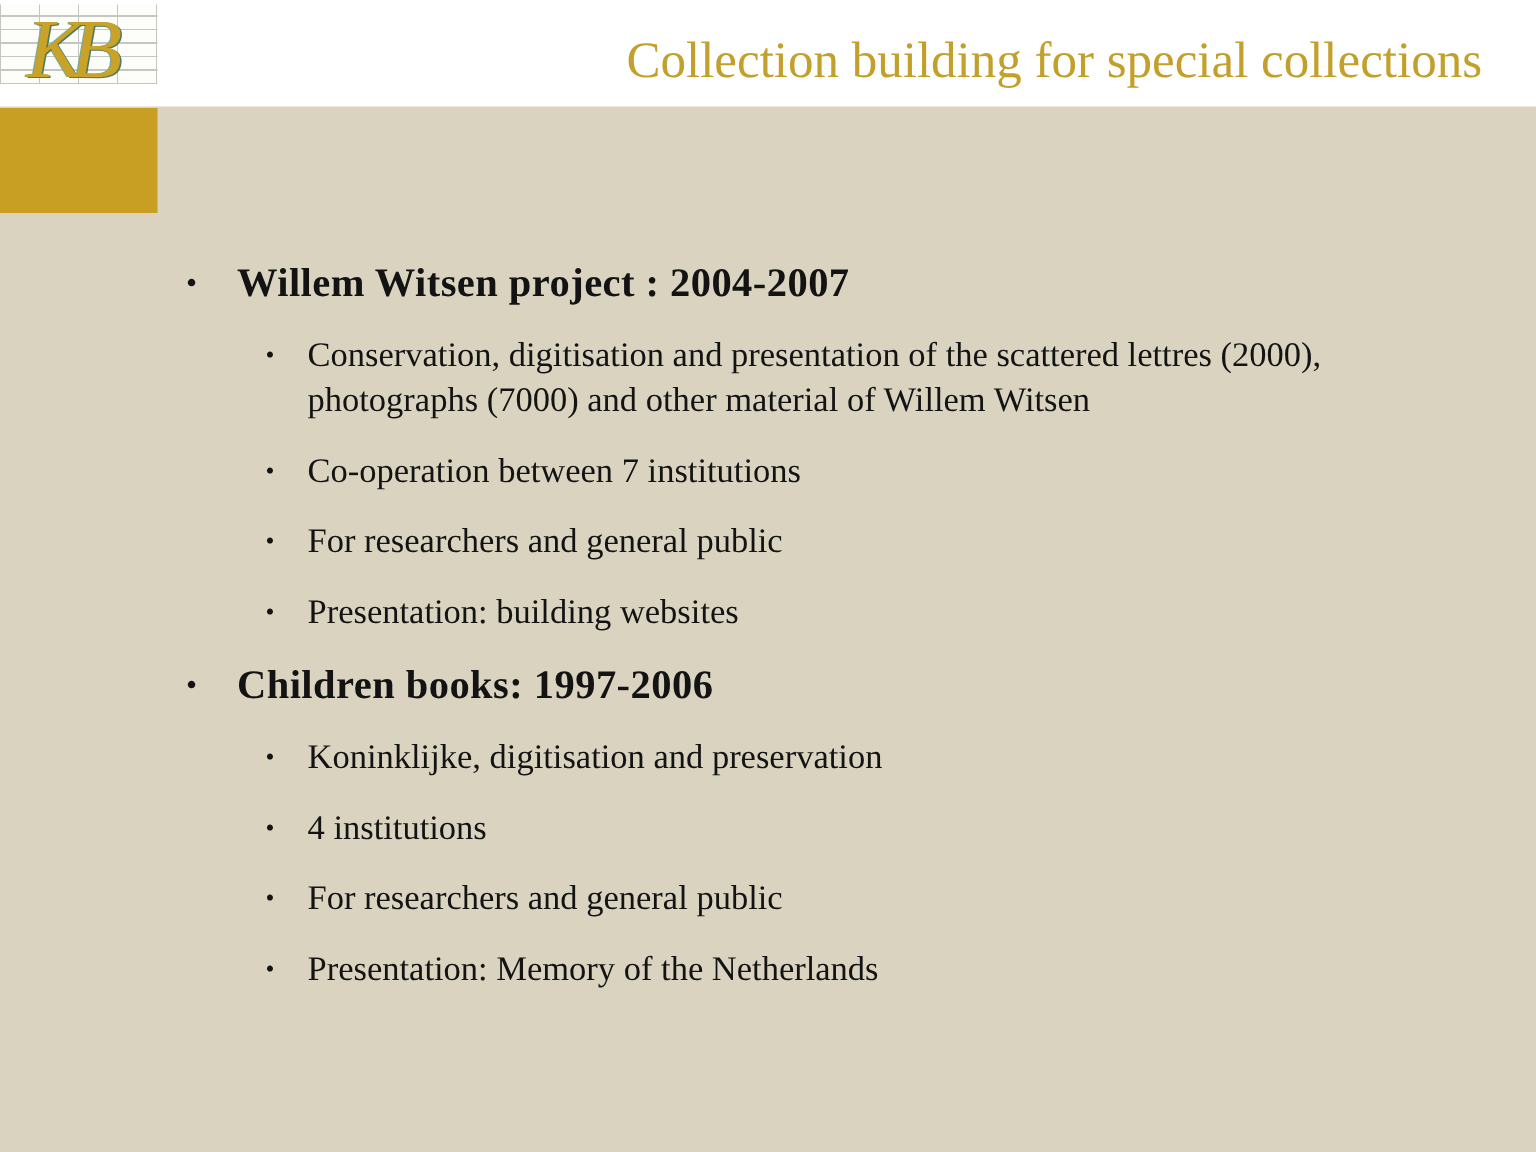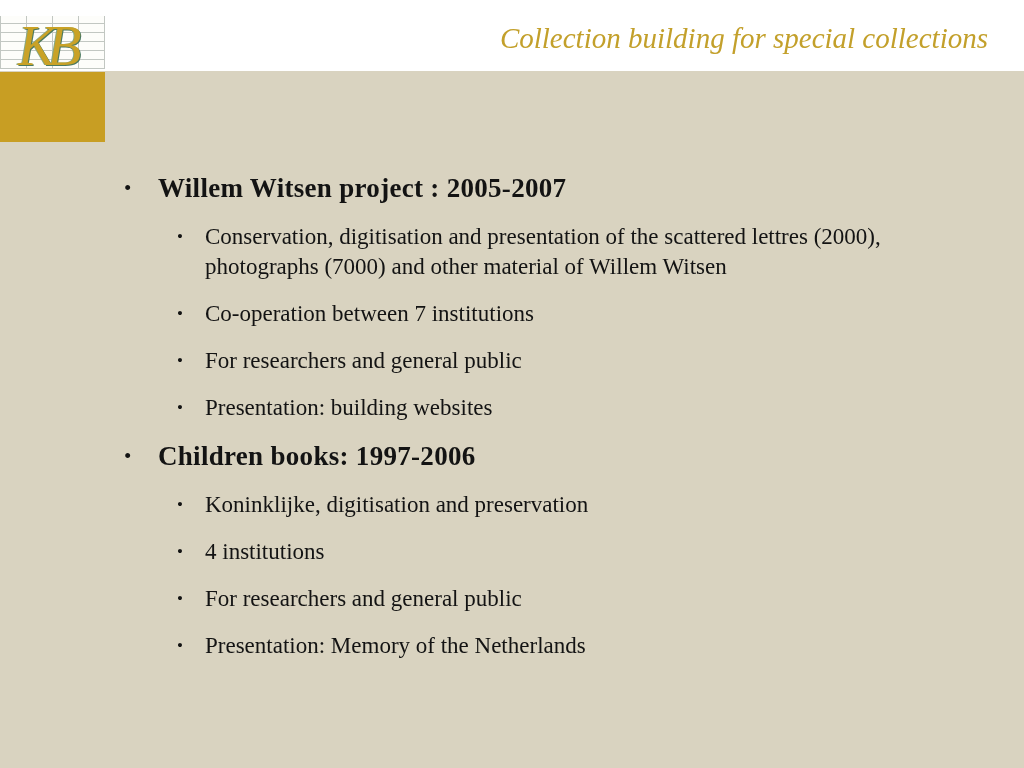--- a/index.html
+++ b/index.html
@@ -8,37 +8,37 @@
     overflow: hidden; background: #d9d3c0;
     font-family: "Liberation Serif", serif;
   }
 
   
   .header {
     position: absolute; top: 0; left: 0; width: 1024px; height: 71px;
     background: #ffffff;
   }
   .logo {
-    position: absolute; top: 16px; left: 0; width: 105px; height: 53px;
+    position: absolute; top: 3px; left: 0; width: 105px; height: 53px;
     background:
       repeating-linear-gradient(90deg, #c2c7c2 0 1px, transparent 1px 26px),
       repeating-linear-gradient(0deg, #c2c7c2 0 1px, transparent 1px 9px),
       #fdfdfa;
     overflow: hidden;
   }
   .logo-kb {
     position: absolute; top: -2px; left: 18px;
     font-family: "Liberation Serif", serif;
     font-size: 56px; font-style: italic; font-weight: normal;
     letter-spacing: -8px; color: #c9a227;
     text-shadow: 1px 1px 0 #4d7a60, -1px 0 0 #86a989;
   }
   .header-title {
     position: absolute; top: 22px; right: 36px;
-    font-size: 29px; color: #c3a02b; white-space: nowrap; font-style: italic;
+    font-size: 34px; color: #c3a02b; white-space: nowrap;
   }
 
   
   .gold-block {
     position: absolute; top: 72px; left: 0; width: 105px; height: 70px;
     background: #c89e23;
   }
 
   
   .slide-title {
@@ -85,21 +85,21 @@
     <div class="header-title">Collection building for special collections</div>
   </div>
 
   <div class="gold-block"></div>
 
 
   <div class="bullet-list">
 
     <div class="li l1">
       <span class="dot">•</span>
-      <span class="txt">Willem Witsen project : 2005-2007</span>
+      <span class="txt">Willem Witsen project : 2004-2007</span>
     </div>
 
     <div class="li l2">
       <span class="dot">•</span>
       <span class="txt">Conservation, digitisation and presentation of the scattered lettres (2000), photographs (7000) and other material of Willem Witsen</span>
     </div>
 
     <div class="li l2">
       <span class="dot">•</span>
       <span class="txt">Co-operation between 7 institutions</span>

